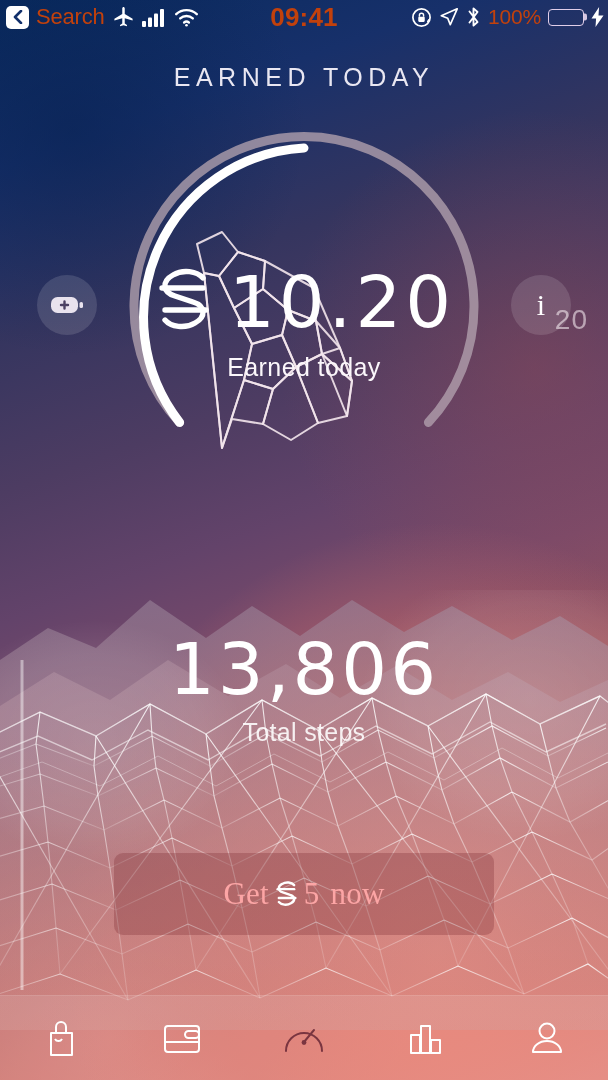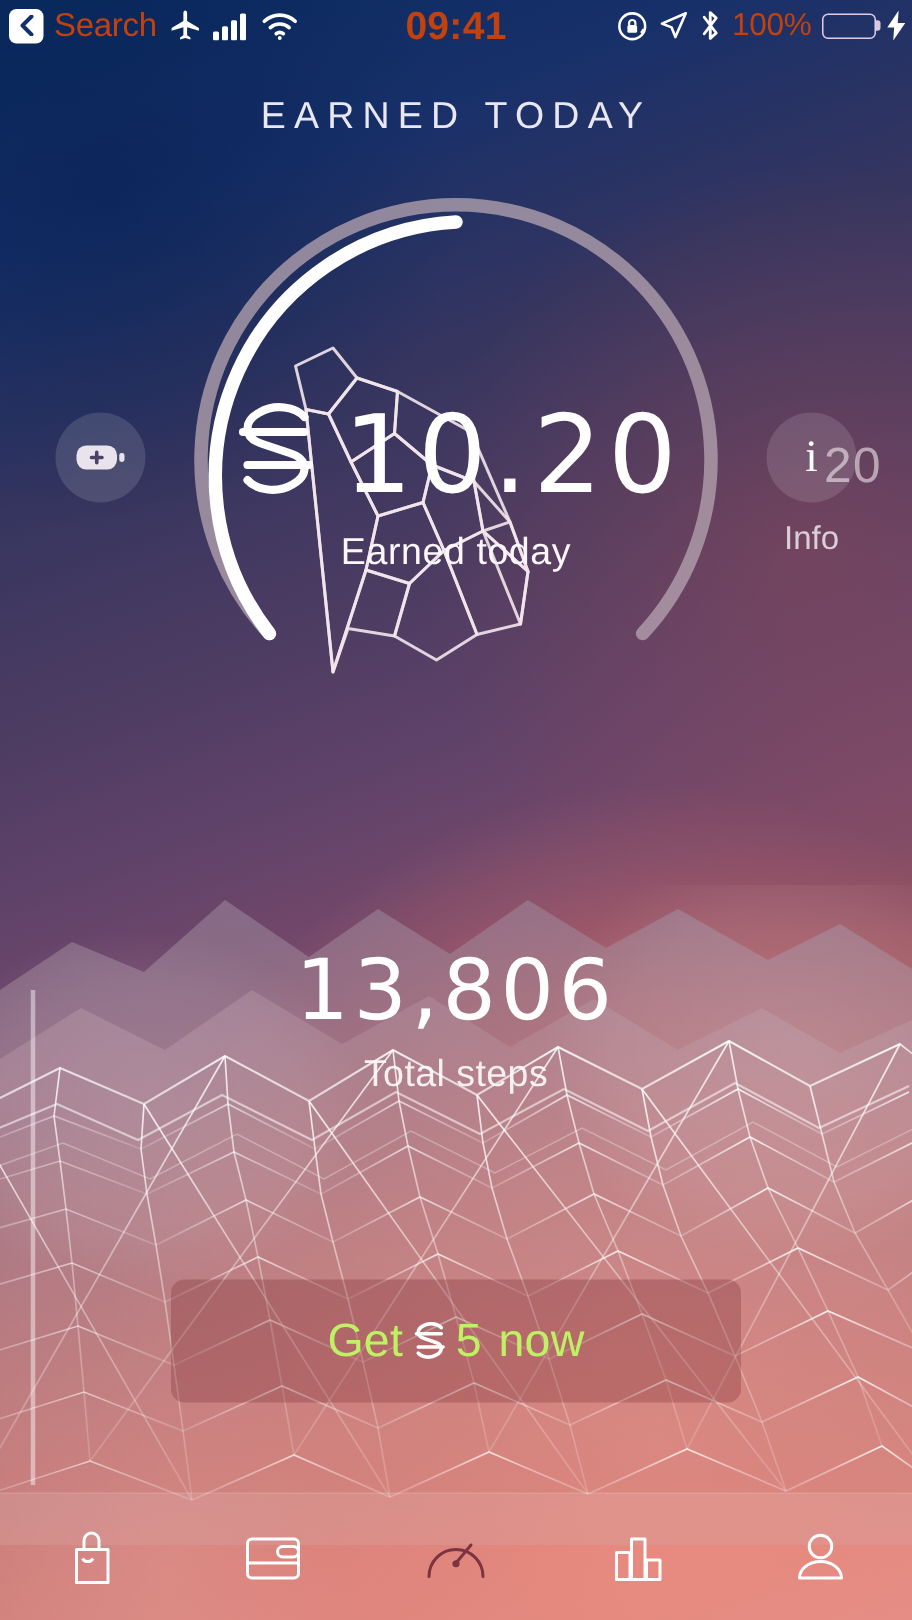--- a/index.html
+++ b/index.html
@@ -98,23 +98,23 @@
   
   .gauge-wrap {
     position:absolute; left:50%; top:148px;
     transform:translateX(-50%);
     width:340px; height:330px;
     z-index:15;
   }
   .gauge-wrap svg { display:block; overflow:visible; }
   .gauge-max {
     position:absolute;
-    right:20px; top:291px;
+    right:20px; top:304px;
     color:rgba(238,226,233,0.62);
-    font-size:33px; letter-spacing:1px;
+    font-size:28px; letter-spacing:1px;
     z-index:16;
   }
 
   
   .readout {
     position:absolute; left:0; right:0; top:265px;
     text-align:center; z-index:22;
   }
   .amount-row {
     display:flex; align-items:center; justify-content:center;
@@ -161,21 +161,21 @@
     line-height:1; font-family:"Liberation Serif", serif;
   }
 
   
   .steps {
     position:absolute; left:0; right:0; top:633px;
     text-align:center; z-index:22;
   }
   .steps-value {
     color:#fff;
-    font-size:56px;
+    font-size:72px;
     letter-spacing:3px;
     line-height:1;
     font-family:"DejaVu Sans", sans-serif;
   }
   .steps-label {
     margin-top:13px;
     color:rgba(255,255,255,0.88);
     font-size:25px;
     letter-spacing:0.3px;
   }
@@ -186,22 +186,22 @@
     left:114px; top:853px;
     width:380px; height:82px;
     border-radius:9px;
     background:rgba(124,44,49,0.30);
     display:flex; align-items:center; justify-content:center;
     gap:3px;
     z-index:22;
     cursor:pointer;
   }
   .cta-text {
-    color:#bef264; font-size:31px; letter-spacing:0.2px;
-    display:flex; align-items:center; gap:5px;
+    color:#fca5a5; font-size:31px; letter-spacing:0.2px;
+    display:flex; align-items:center; gap:5px;font-family:Liberation Serif, serif;
   }
 
   
   .tabbar {
     position:absolute; left:0; right:0; bottom:0;
     height:85px;
     background:rgba(255,255,255,0.11);
     display:flex; align-items:center;
     z-index:30;
     border-top:1px solid rgba(255,255,255,0.10);
@@ -416,21 +416,20 @@
         <rect x="29.5" y="8" width="3.5" height="6" rx="1.6" fill="#e9e3ee"></rect>
         <path d="M14.5 7.5 V14.5 M11 11 H18" stroke="#4b4163" stroke-width="2.4" stroke-linecap="round"></path>
       </svg>
     </div>
   </div>
 
   <div class="side-action right">
     <div class="side-circle">
       <span class="info-glyph">i</span>
     </div>
-    <div class="side-label">Info</div>
   </div>
 
   <div class="steps">
     <div class="steps-value">13,806</div>
     <div class="steps-label">Total steps</div>
   </div>
 
   <div class="cta">
     <span class="cta-text">
       <span>Get</span>

